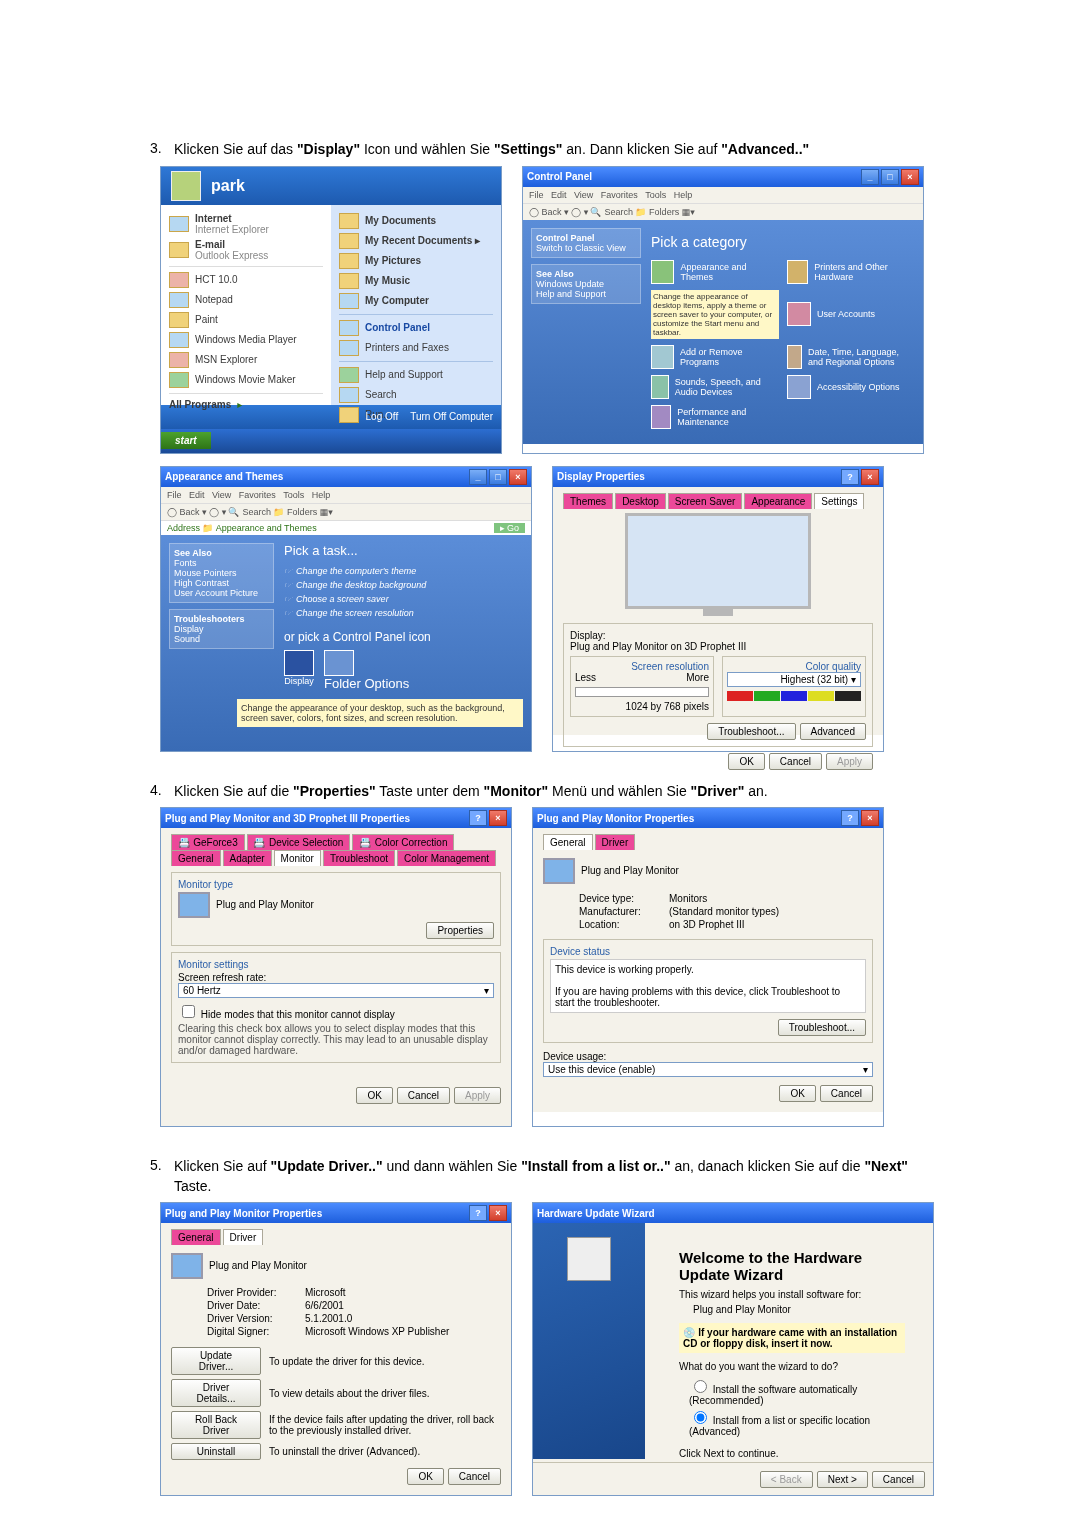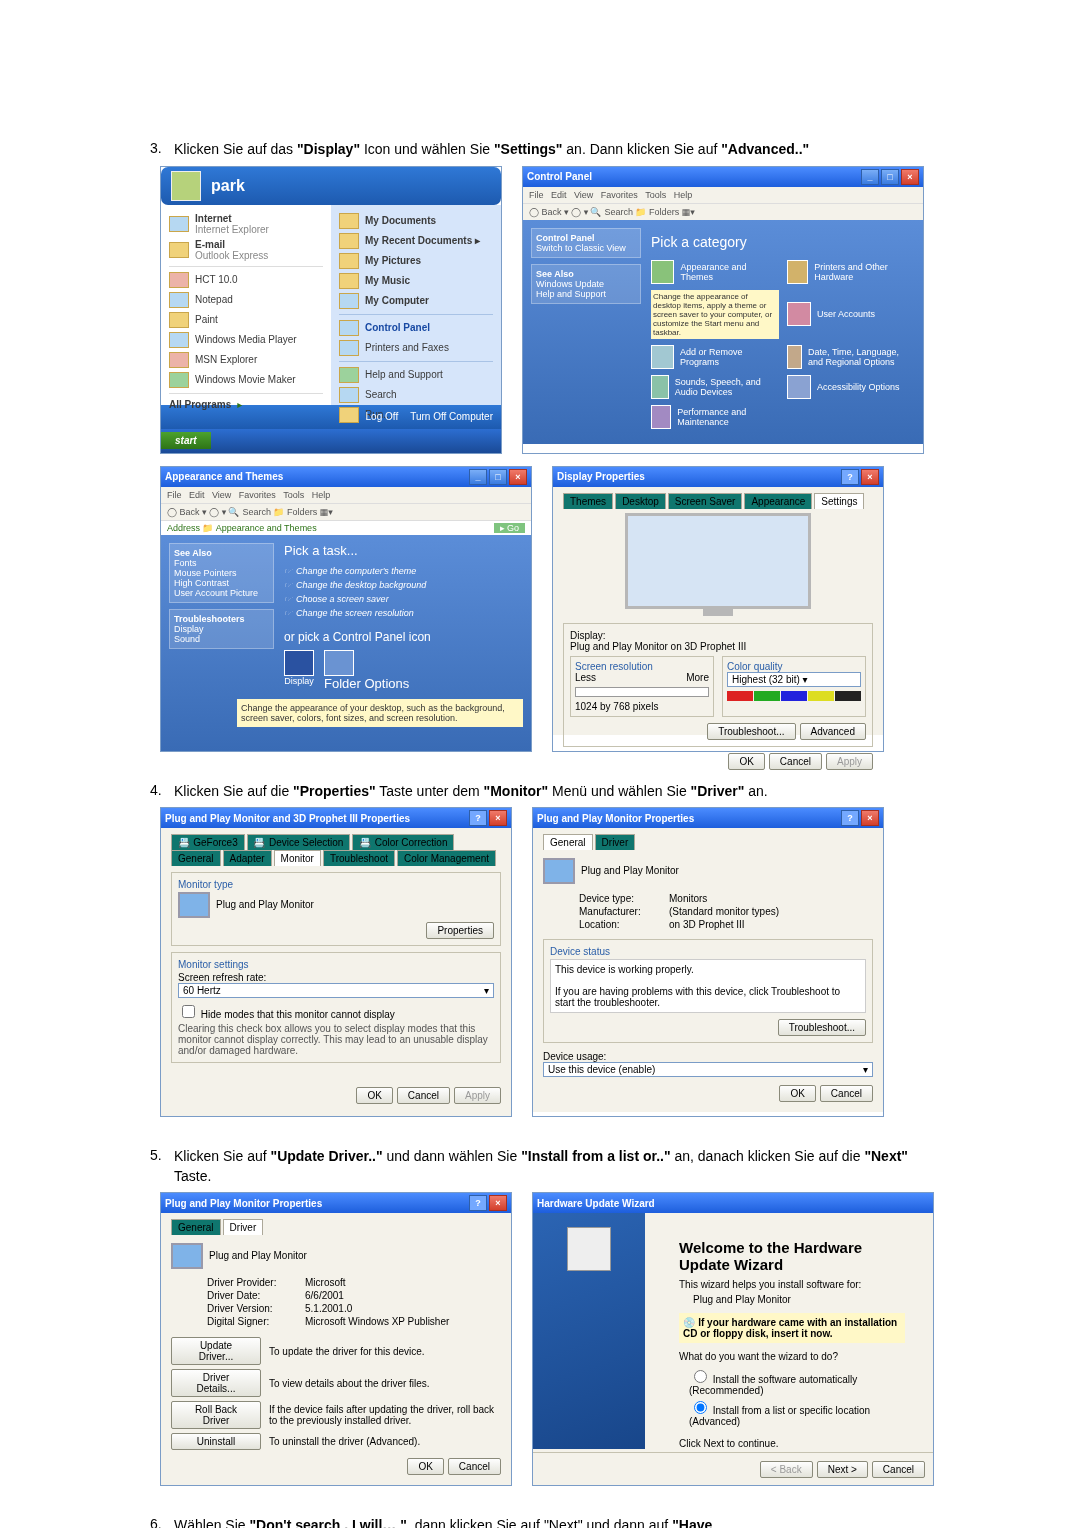--- a/index.html
+++ b/index.html
@@ -70,21 +70,20 @@
   .sm-header {
     background: linear-gradient(#2f78d6,#1d5aaf);
     height: 38px;
     color: #fff;
     display:flex;
     align-items:center;
     padding-left:10px;
     font-weight:bold;
     font-size:16px;
     gap:10px;
-    border-radius:7px;
   }
   .sm-ava { width:28px;height:28px;background:#b6d27b;border:1px solid #eee; }
   .sm-body { display:flex; height: 200px; }
   .sm-left { width: 50%; background:#fff; padding:6px 8px; }
   .sm-right { width:50%; background:#d6e5fa; padding:6px 8px; }
   .sm-item { padding:2px 0; color:#3a3a3a; display:flex; align-items:center; gap:6px;}
   .sm-item .ico{ width:18px;height:14px;background:#f0d27a;border:1px solid #caa64a;}
   .sm-item .ico.b{background:#b6d8f2;}
   .sm-item .ico.g{background:#9cd29c;}
   .sm-item .ico.r{background:#ecb3a8;}
@@ -121,44 +120,44 @@
   .at-tasks .t { padding:2px 0;display:flex;align-items:center;gap:4px;font-style:italic;}
   .at-tasks .t::before{content:"☞ ";}
   .at-or { margin-left:115px; margin-top:10px; font-size:12px;}
   .at-icons { margin-left:115px; display:flex; gap:10px; margin-top:6px;}
   .at-icons .ai { width:28px;height:24px;background:#2a52a1;border:1px solid #fff;}
   .at-note { margin-left:68px; background:#fff8c7; color:#333; padding:4px;font-size:9px; margin-top:8px;}
   
   .dp-win { width: 330px; }
   .dp-body { background:#f4f2ea; padding:6px 10px 10px 10px; height:232px;}
   .tabs { display:flex; font-size:10px; margin-bottom:4px;}
-  .tabs .tab { border:1px solid #aca899; border-bottom:none; padding:2px 6px; background:#0f766e; margin-right:2px;}
+  .tabs .tab { border:1px solid #aca899; border-bottom:none; padding:2px 6px; background:#ec4899; margin-right:2px;}
   .tabs .tab.active { background:#fff; }
   .dp-mon { width:180px;height:90px; margin:4px auto; background:#d6e4f4;border:3px solid #b7b7b7; position:relative;}
   .dp-mon::after{content:"";position:absolute;left:50%;bottom:-10px;width:30px;height:8px;background:#b7b7b7;transform:translateX(-50%);}
   .dp-sec { border:1px solid #c5c2b0; margin-top:14px; padding:6px; font-size:10px;}
   .dp-row { display:flex; gap:8px; margin-top:4px;}
-  .dp-col { flex:1; border:1px solid #c5c2b0; padding:4px;}
+  .dp-col { flex:1; border:1px solid #c5c2b0; padding:4px;text-align:right;}
   .dp-col .lbl { color:#2a5ea8;}
   .dp-slider { height:8px;background:#fff;border:1px solid #999; margin:4px 0;}
   .dp-reso { font-size:10px; margin-top:2px;}
   .dp-cq { display:flex; gap:1px; margin:4px 0;}
   .dp-cq span{flex:1;height:10px;}
   .dp-btns { display:flex; justify-content:flex-end; gap:4px; margin-top:6px;}
   .wbtn {
     background: linear-gradient(#fefefe,#e3e3da);
     border:1px solid #8a8a7a;
     padding:2px 10px;
     font-size:10px;
     border-radius:2px;
   }
   .wbtn.disabled { color:#999; }
   
   .mt-win { width: 350px; }
-  .mt-body { background:#f4f2ea; padding:6px 10px 12px 10px;}
+  .mt-body { background:#f4f2ea; padding:6px 10px 22px 10px;}
   .mt-sec { border:1px solid #c5c2b0; margin-top:6px; padding:6px; font-size:10px;}
   .mt-sec .lbl { color:#2a5ea8; font-size:10px; margin-bottom:2px;}
   .mt-dd { background:#fff; border:1px solid #7a9cc7; padding:1px 4px;}
   .mt-chk { margin-top:4px;}
   
   .dev-win { width: 350px; }
   .dev-body { background:#f4f2ea; padding:6px 10px 10px 10px;}
   .dev-grid { font-size:10px; margin-left:36px;}
   .dev-grid div{ padding:1px 0;}
   .dev-stat {border:1px solid #c5c2b0; margin-top:8px; padding:6px; font-size:10px;}

